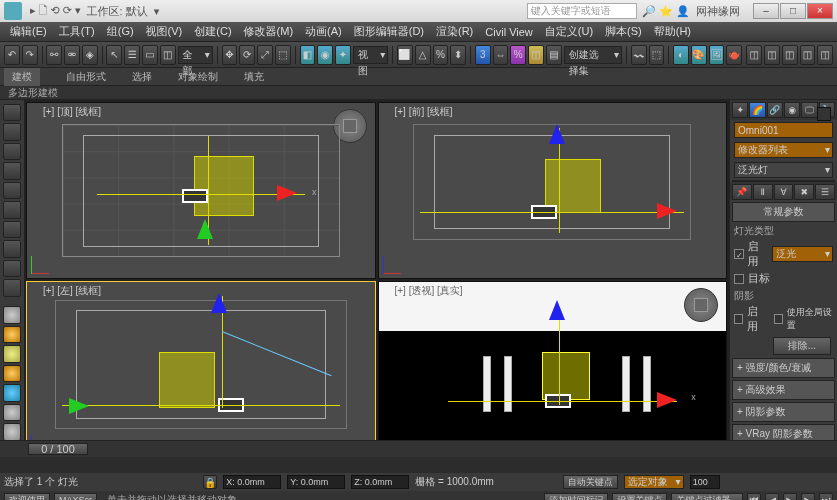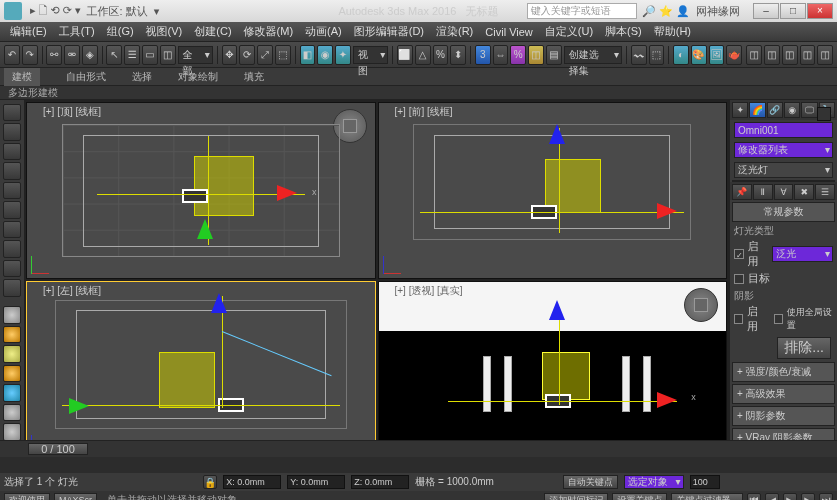--- a/index.html
+++ b/index.html
@@ -45,21 +45,21 @@
 .arr-r{border-top:8px solid transparent;border-bottom:8px solid transparent;border-left:20px solid #e22}
 .arr-u{border-left:8px solid transparent;border-right:8px solid transparent;border-bottom:20px solid #22e}
 .arr-g{border-top:8px solid transparent;border-bottom:8px solid transparent;border-left:20px solid #2c2}
 .axisline{position:absolute;background:#dd0}
 .inner{position:absolute;border:1px solid #aaa}
 .rightpanel{width:108px;background:#3a3a3a;border-left:1px solid #222;display:flex;flex-direction:column}
 .cmdrow{height:20px;display:flex;gap:1px;padding:2px;background:#333}
 .cmdrow .cb{flex:1;height:16px;background:linear-gradient(#555,#383838);border:1px solid #222;text-align:center;font-size:9px;line-height:14px}
 .cmdrow .cb.active{background:linear-gradient(#48d,#25a)}
 .pfield{padding:2px 4px}
-.pfield input,.psel{width:100%;height:16px;background:#6d28d9;border:1px solid #222;color:#ccc;font-size:10px;padding:0 3px}
+.pfield input,.psel{width:100%;height:16px;background:#a16207;border:1px solid #222;color:#ccc;font-size:10px;padding:0 3px}
 .psel{position:relative;line-height:14px}
 .psel:after{content:"▾";position:absolute;right:2px}
 .phdr{background:#555;text-align:center;padding:2px;font-size:10px;border:1px solid #222;margin:2px}
 .pempty{height:48px;background:#2a2a2a;margin:0 2px;border:1px solid #222}
 .rollout{background:#555;margin:1px 2px;padding:2px 4px;font-size:10px;border:1px solid #222;text-align:center}
 .rollout.l{text-align:left}
 .chk{display:flex;align-items:center;gap:4px;padding:1px 4px;font-size:10px}
 .chk .box{width:10px;height:10px;border:1px solid #888;background:#333}
 .chk .box.on:after{content:"✓";font-size:8px;position:relative;top:-2px;left:1px}
 .bottom{position:absolute;bottom:0;left:0;right:0;height:60px;background:#3a3a3a;border-top:1px solid #222}
@@ -84,24 +84,20 @@
 .orig .yg{position:absolute;bottom:0;left:0;width:1px;height:18px;background:#3c3}
 </style>
 </head>
 <body>
 
 <div class="titlebar">
   <div class="logo"></div>
   <span class="t">▸ 🗋 ⟲ ⟳ ▾</span>
   <span class="t">工作区: 默认</span>
   <span class="t">▾</span>
-  <div class="center">
-    <span>Autodesk 3ds Max 2016</span>&nbsp;&nbsp;
-    <span>无标题</span>
-  </div>
   <div class="search">键入关键字或短语</div>
   <span class="t" style="margin-left:6px">🔎 ⭐ 👤</span>
   <span class="t">网神缘网</span>
   <div class="winbtns">
     <div class="wb">–</div>
     <div class="wb">□</div>
     <div class="wb close">×</div>
   </div>
 </div>
 
@@ -315,21 +311,21 @@
         <div class="box"></div>
         <span>目标</span>
       </div>
     <div style="padding:2px 4px 0;font-size:10px;color:#aaa">阴影</div>
     <div class="chk">
         <div class="box"></div>
         <span>启用</span>
       <div class="box" style="margin-left:4px"></div>
         <span style="font-size:9px">使用全局设置</span>
       </div>
-    <div style="text-align:right;padding:2px 6px"><span class="btn" style="display:inline-block;background:linear-gradient(#666,#444);border:1px solid #222;padding:1px 6px;font-size:14px">排除...</span></div>
+    <div style="text-align:right;padding:2px 6px"><span class="btn" style="display:inline-block;background:linear-gradient(#666,#444);border:1px solid #222;padding:1px 14px;font-size:10px">排除...</span></div>
     <div class="rollout l">+ 强度/颜色/衰减</div>
     <div class="rollout l">+ 高级效果</div>
     <div class="rollout l">+ 阴影参数</div>
     <div class="rollout l">+ VRay 阴影参数</div>
     <div class="rollout l">+ 大气和效果</div>
     <div class="rollout l">+ mental ray 间接照明</div>
 
   </div>
 </div>
 

